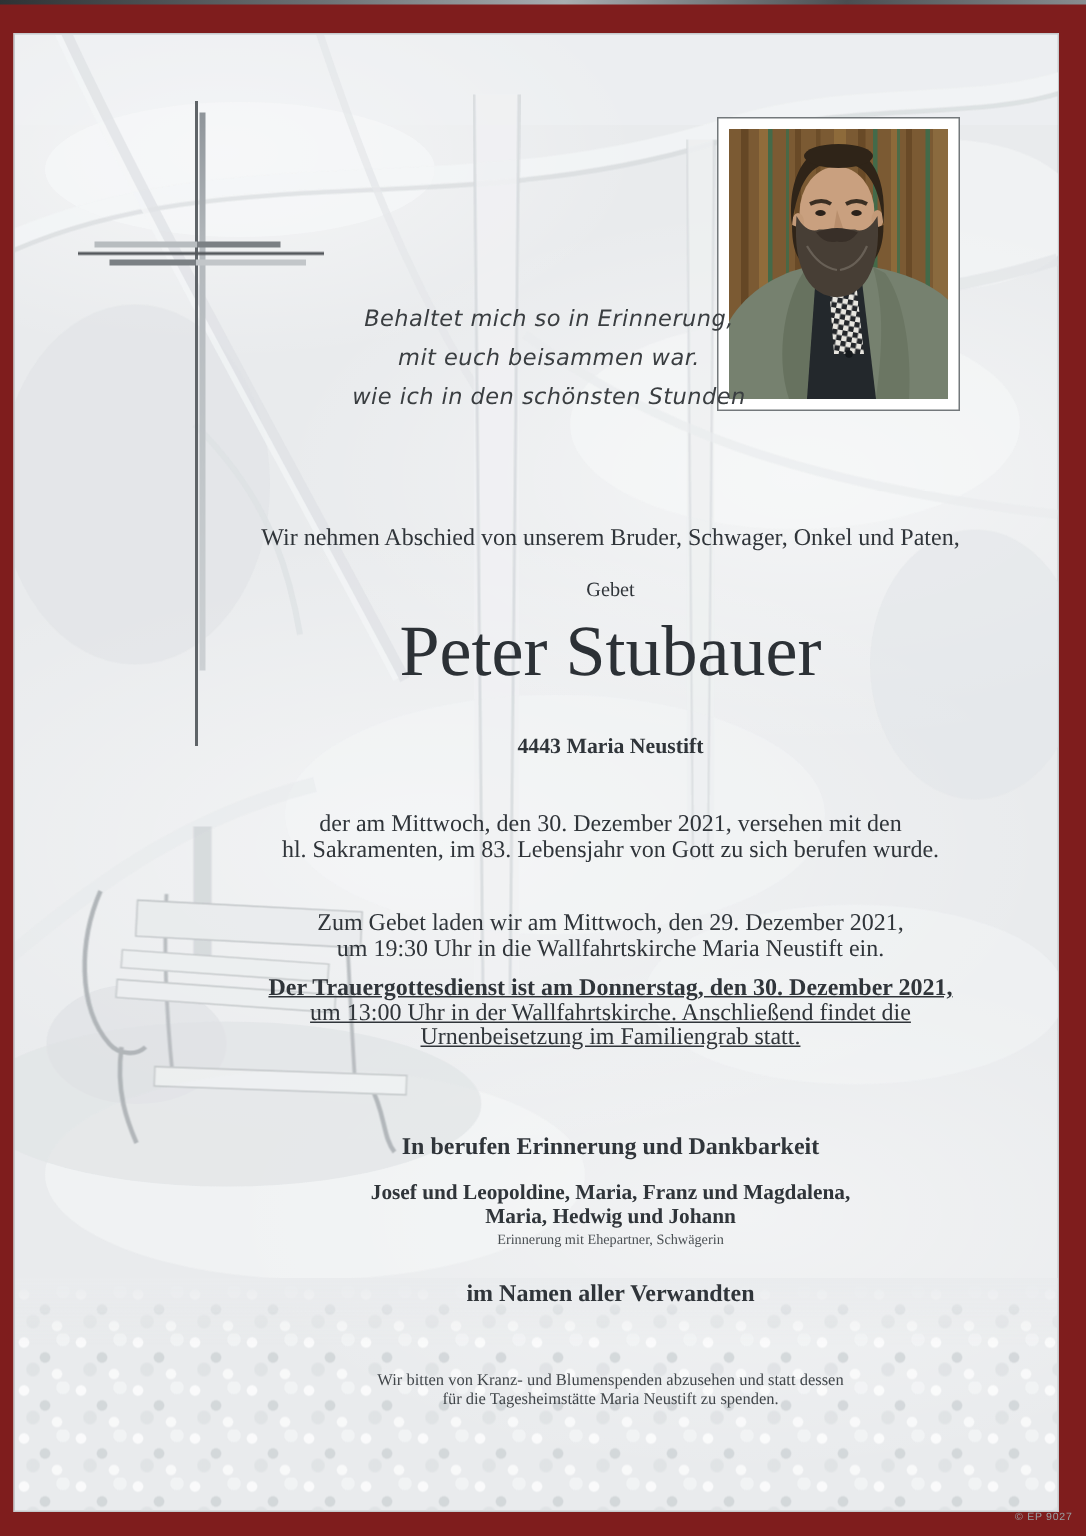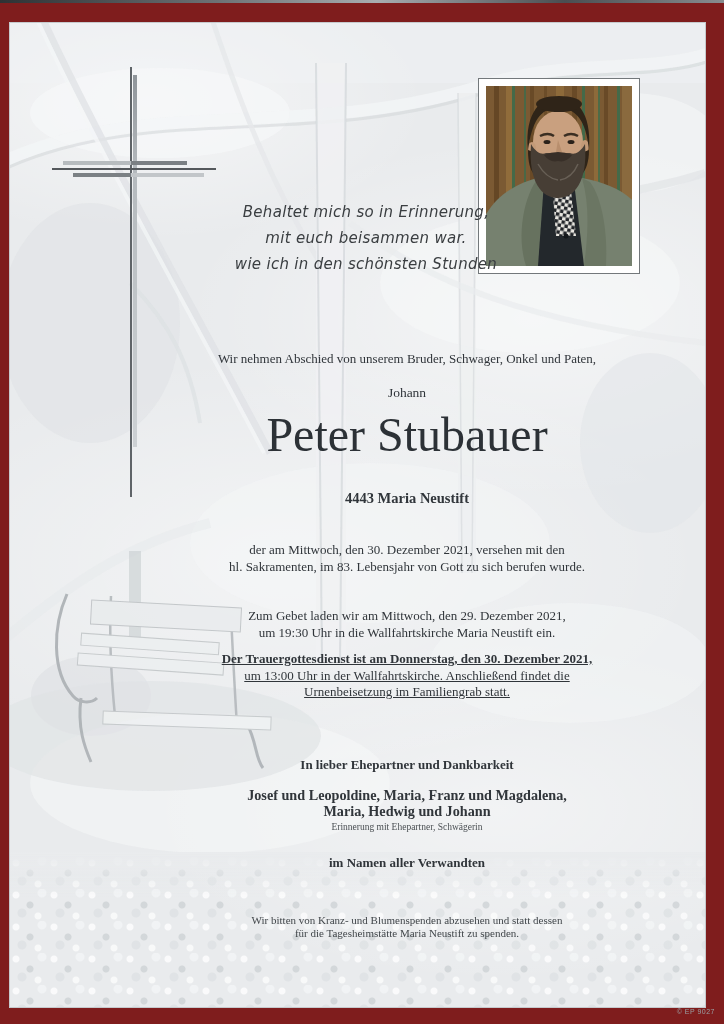--- a/index.html
+++ b/index.html
@@ -39,21 +39,21 @@
   
   .photo{position:absolute;left:468px;top:55px;width:162px;height:196px;background:#ffffff;
     border:1px solid #73787b;box-sizing:border-box;padding:7px;}
   .photo svg{display:block;}
   
   .quote{position:absolute;left:176px;top:176px;width:360px;text-align:center;
     font-family:"DejaVu Sans",sans-serif;font-style:italic;font-size:15px;line-height:26px;
     letter-spacing:.3px;color:#3a3e41;}
   
   .t{position:absolute;left:151px;width:492px;text-align:center;color:#30353a;
-     font-size:13px;line-height:16.5px;}
+     font-size:16px;line-height:16.5px;}
   .b{font-weight:bold;}
   .intro{top:328px;}
   .salutation{top:362px;font-size:13.5px;}
   .name{top:390px;font-size:48px;line-height:44px;color:#2c3136;}
   .address{top:467px;font-weight:bold;font-size:14.5px;}
   .passing{top:519px;}
   .prayer{top:585px;}
   .service{top:628px;text-decoration:underline;}
   .remembrance{top:734px;font-weight:bold;}
   .mourners{top:764px;font-weight:bold;font-size:14.2px;line-height:16px;}
@@ -187,41 +187,41 @@
       </svg>
     </div>
 
     <div class="quote">
       <div>Behaltet mich so in Erinnerung,</div>
       <div>mit euch beisammen war.</div>
       <div>wie ich in den schönsten Stunden</div>
     </div>
 
     <div class="t intro">Wir nehmen Abschied von unserem Bruder, Schwager, Onkel und Paten,</div>
-    <div class="t salutation">Johann</div>
+    <div class="t salutation">Gebet</div>
     <div class="t name">Peter Stubauer</div>
     <div class="t address">4443 Maria Neustift</div>
 
     <div class="t passing">
       <div>der am Mittwoch, den 30. Dezember 2021, versehen mit den</div>
       <div>hl. Sakramenten, im 83. Lebensjahr von Gott zu sich berufen wurde.</div>
     </div>
 
     <div class="t prayer">
       <div>Zum Gebet laden wir am Mittwoch, den 29. Dezember 2021,</div>
       <div>um 19:30 Uhr in die Wallfahrtskirche Maria Neustift ein.</div>
     </div>
 
     <div class="t service">
       <div class="b">Der Trauergottesdienst ist am Donnerstag, den 30. Dezember 2021,</div>
       <div>um 13:00 Uhr in der Wallfahrtskirche. Anschließend findet die</div>
       <div>Urnenbeisetzung im Familiengrab statt.</div>
     </div>
 
-    <div class="t remembrance">In lieber Ehepartner und Dankbarkeit</div>
+    <div class="t remembrance">In berufen Erinnerung und Dankbarkeit</div>
 
     <div class="t mourners">
       <div>Josef und Leopoldine, Maria, Franz und Magdalena,</div>
       <div>Maria, Hedwig und Johann</div>
       <div class="relation">Erinnerung mit Ehepartner, Schwägerin</div>
     </div>
 
     <div class="t inname">im Namen aller Verwandten</div>
 
     <div class="t donation">

